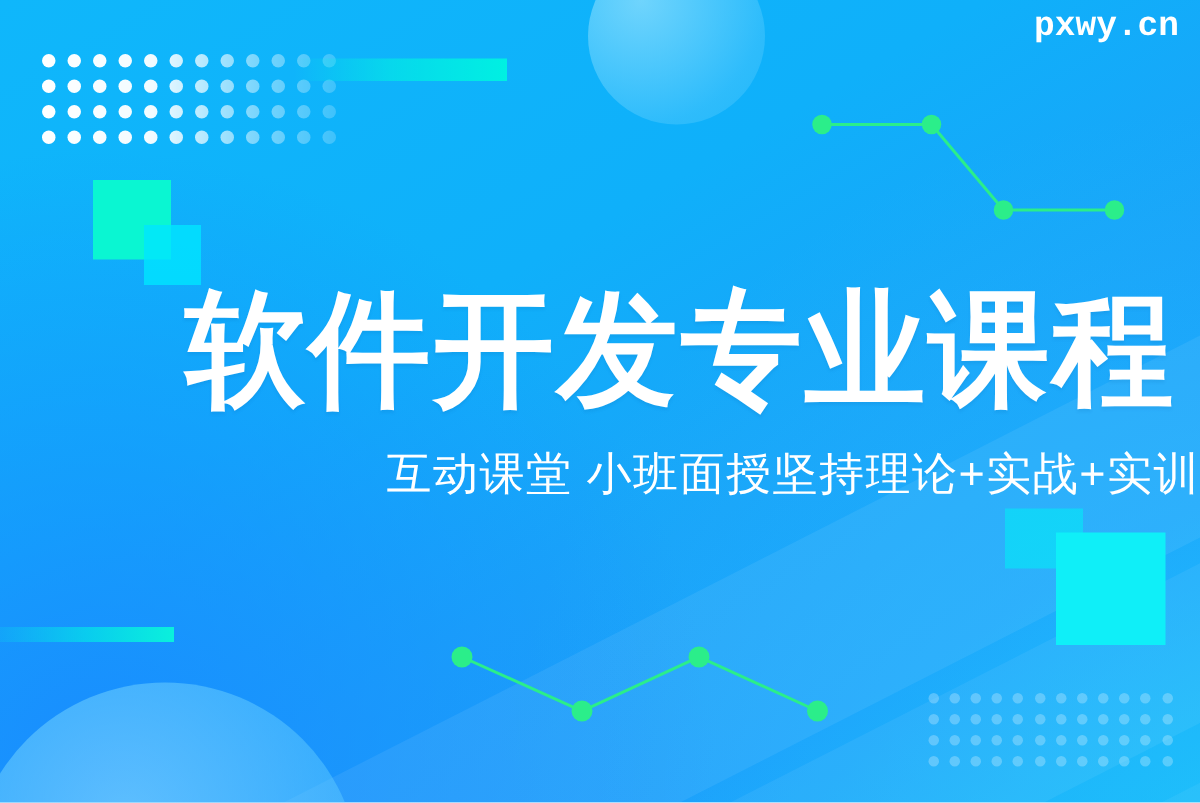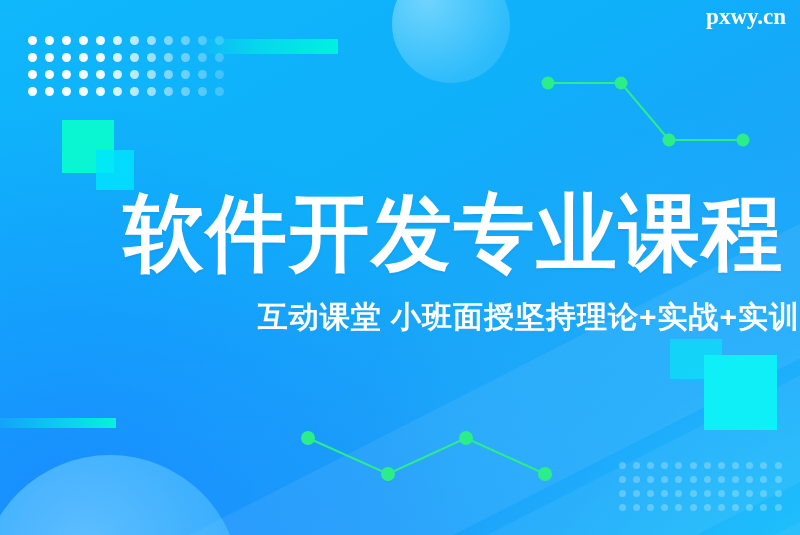--- a/index.html
+++ b/index.html
@@ -122,32 +122,32 @@
     letter-spacing: 2px;
     line-height: 94px;
     transform: scaleX(0.96);
     text-shadow: 0 2px 2px rgba(0,90,160,0.10);
     white-space: nowrap;
   }
   #sub-title {
     margin: 18px 0 0 0;
     color: #ffffff;
     font-size: 30px;
-    font-weight: bold;
+    font-weight: normal;
     letter-spacing: 1px;
     line-height: 38px;
     white-space: nowrap;
   }
 
   
   #watermark {
     position: absolute;
     right: 14px; top: 4px;
     color: #ffffff;
-    font-family: Liberation Serif, serif;
+    font-family: Liberation Mono, monospace;
     font-weight: bold;
     font-size: 23px;
     letter-spacing: 0px;
   }
 </style>
 </head>
 <body>
 
 <div id="banner">
 

